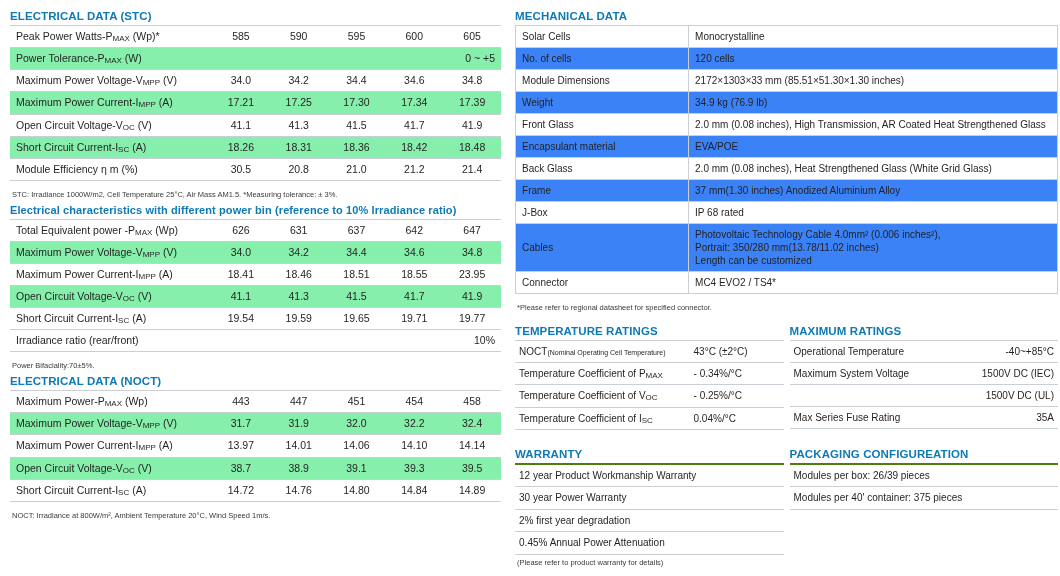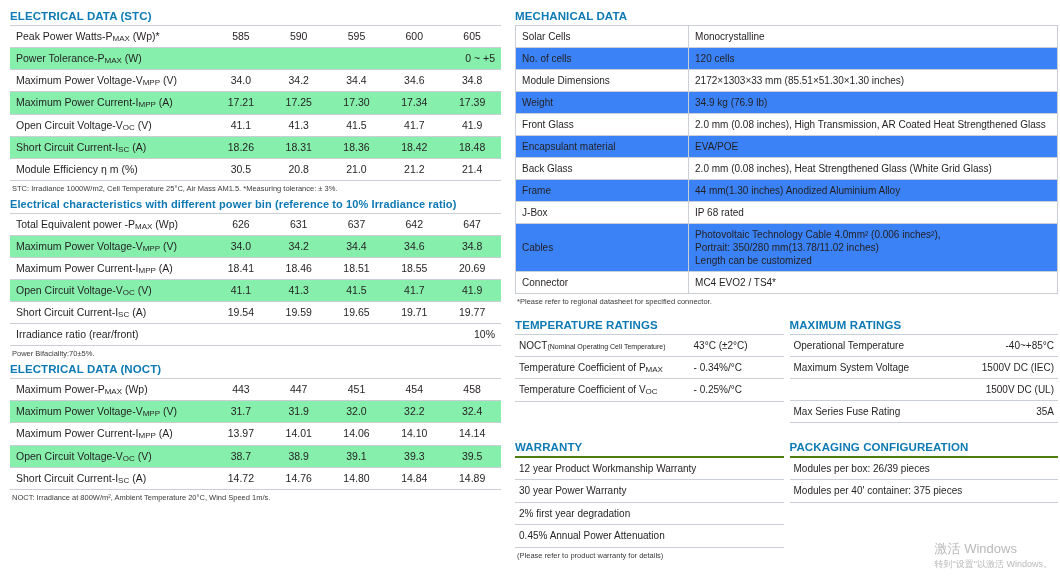--- a/index.html
+++ b/index.html
@@ -67,21 +67,21 @@
   }
   table.dt td.val {
     text-align: center;
   }
   table.dt td.span {
     text-align: right;
   }
   .footnote {
     font-size: 7.5px;
     color: #3a3a3a;
-    margin: 3px 0 2px 2px;
+    margin: 9px 0 2px 2px;
     line-height: 1.3;
   }
   sub.sm {
     font-size: 8px;
     vertical-align: baseline;
     position: relative;
     top: 1px;
   }
   .sc {
     font-size: 9px;
@@ -256,21 +256,21 @@
         <td class="val">34.4</td>
         <td class="val">34.6</td>
         <td class="val">34.8</td>
       </tr>
       <tr>
         <td class="label">Maximum Power Current-I<sub class="sm">MPP</sub> (A)</td>
         <td class="val">18.41</td>
         <td class="val">18.46</td>
         <td class="val">18.51</td>
         <td class="val">18.55</td>
-        <td class="val">20.69</td>
+        <td class="val">23.95</td>
       </tr>
       <tr class="alt">
         <td class="label">Open Circuit Voltage-V<sub class="sm">OC</sub> (V)</td>
         <td class="val">41.1</td>
         <td class="val">41.3</td>
         <td class="val">41.5</td>
         <td class="val">41.7</td>
         <td class="val">41.9</td>
       </tr>
       <tr>
@@ -366,21 +366,21 @@
       <tr class="alt">
         <td class="k">Encapsulant material</td>
         <td>EVA/POE</td>
       </tr>
       <tr>
         <td class="k">Back Glass</td>
         <td>2.0 mm (0.08 inches), Heat Strengthened Glass (White Grid Glass)</td>
       </tr>
       <tr class="alt">
         <td class="k">Frame</td>
-        <td>44 mm(1.30 inches) Anodized Aluminium Alloy</td>
+        <td>37 mm(1.30 inches) Anodized Aluminium Alloy</td>
       </tr>
       <tr>
         <td class="k">J-Box</td>
         <td>IP 68 rated</td>
       </tr>
       <tr class="alt">
         <td class="k">Cables</td>
         <td style="white-space:pre-line">Photovoltaic Technology Cable 4.0mm² (0.006 inches²),
 Portrait: 350/280 mm(13.78/11.02 inches)
 Length can be customized</td>
@@ -402,20 +402,24 @@
             <td>NOCT<span class="sc" style="font-size:7px">(Nominal Operating Cell Temperature)</span></td>
             <td class="v">43°C (±2°C)</td>
           </tr>
           <tr>
             <td>Temperature Coefficient of P<sub class="sm">MAX</sub></td>
             <td class="v">- 0.34%/°C</td>
           </tr>
           <tr>
             <td>Temperature Coefficient of V<sub class="sm">OC</sub></td>
             <td class="v">- 0.25%/°C</td>
+          </tr>
+          <tr>
+            <td>Temperature Coefficient of I<sub class="sm">SC</sub></td>
+            <td class="v">0.04%/°C</td>
           </tr>
         </tbody>
           </table>
       </div>
       <div>
         <div class="sec-title">MAXIMUM RATINGS</div>
         <table class="plain">
           <tbody>
               <tr>
             <td>Operational Temperature</td>
@@ -453,18 +457,14 @@
         <div class="sec-title">PACKAGING CONFIGUREATION</div>
         <div class="list">
           <div class="row">Modules per box: 26/39 pieces</div>
           <div class="row">Modules per 40' container: 375 pieces</div>
         </div>
       </div>
     </div>
 
   </div>
 
-  <div class="watermark">
-    <div class="w1">激活 Windows</div>
-    <div class="w2">转到"设置"以激活 Windows。</div>
-  </div>
 
 </div>
 
 </body></html>

